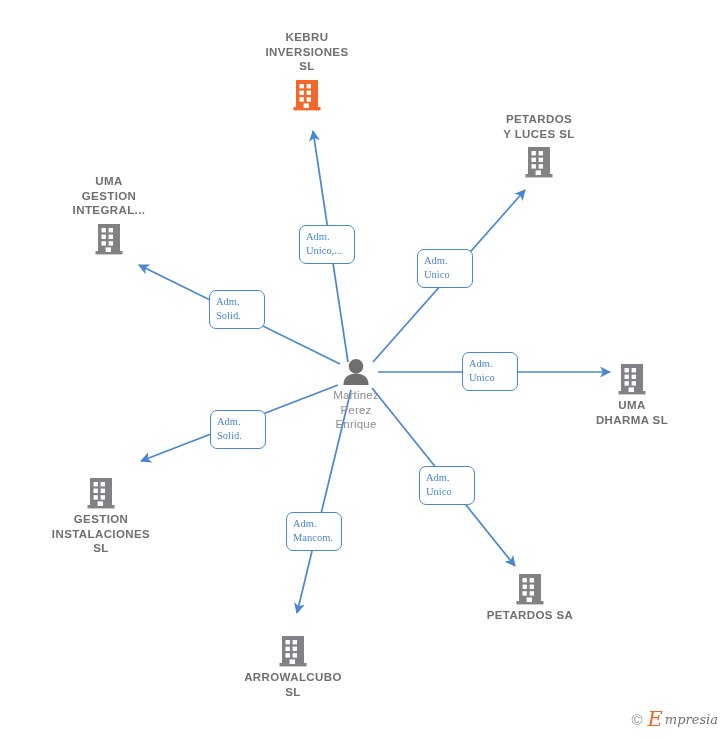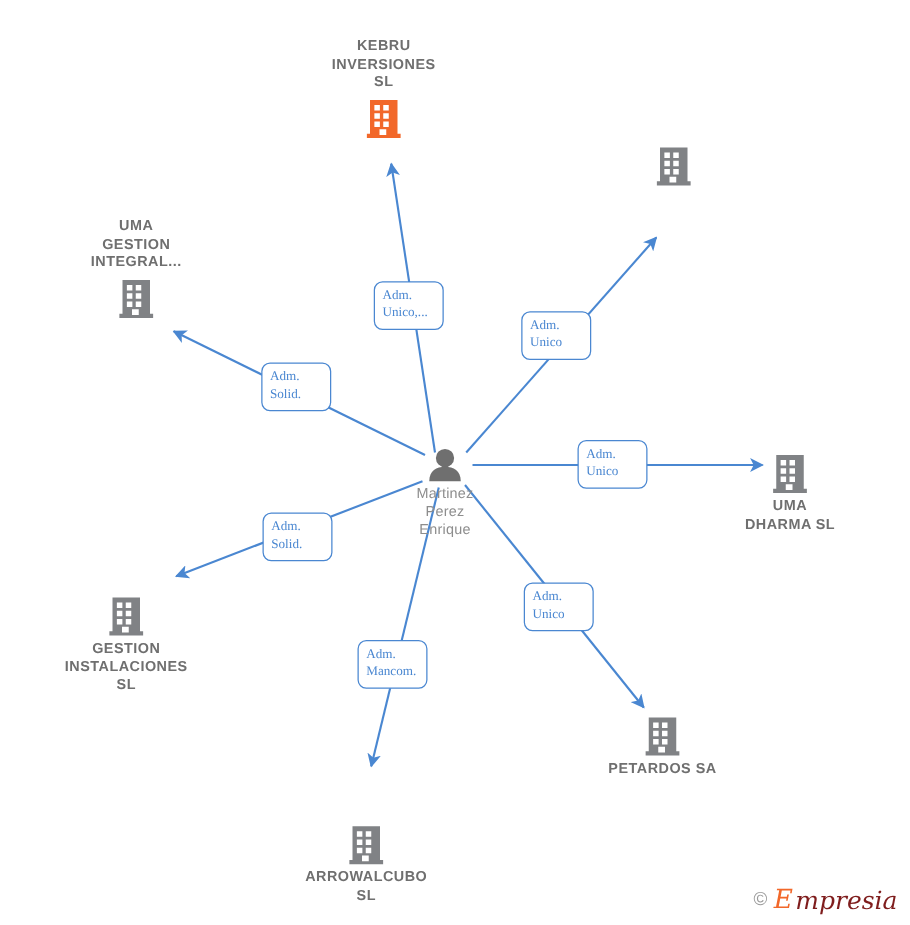--- a/index.html
+++ b/index.html
@@ -89,22 +89,22 @@
   #watermark .mark-e {
     font-family: "DejaVu Serif", serif;
     font-style: italic;
     font-size: 21px;
     color: #f2682a;
     line-height: 1;
   }
   #watermark .mark-rest {
     font-family: "DejaVu Serif", serif;
     font-style: italic;
-    font-size: 20px;
-    color: #7f1d1d;
+    font-size: 13px;
+    color: #737373;
     line-height: 1;
     margin-left: -3px;
   }
 </style>
 </head>
 <body>
 
 <div id="graph-canvas">
 
   <svg id="edge-layer" viewBox="0 0 728 740" xmlns="http://www.w3.org/2000/svg">
@@ -154,20 +154,22 @@
       <rect x="14.6" y="6" width="4.4" height="4.4" fill="#ffffff"></rect>
       <rect x="7.5" y="12.6" width="4.4" height="4.4" fill="#ffffff"></rect>
       <rect x="14.6" y="12.6" width="4.4" height="4.4" fill="#ffffff"></rect>
       <rect x="7.5" y="19.2" width="4.4" height="4.4" fill="#ffffff"></rect>
       <rect x="14.6" y="19.2" width="4.4" height="4.4" fill="#ffffff"></rect>
       <rect x="11.6" y="25.4" width="5.4" height="4.6" fill="#ffffff"></rect>
     </svg>
   </div>
 
   <div class="node label-top" style="left:539px; top:112px;">
+    <div class="node-label strong">PETARDOS
+Y LUCES  SL</div>
     <svg class="node-icon" width="30" height="34" viewBox="0 0 30 34" xmlns="http://www.w3.org/2000/svg">
       <rect x="4" y="2" width="22" height="28" fill="#808285"></rect>
       <rect x="1.5" y="29" width="27" height="3.4" fill="#808285"></rect>
       <rect x="7.5" y="6" width="4.4" height="4.4" fill="#ffffff"></rect>
       <rect x="14.6" y="6" width="4.4" height="4.4" fill="#ffffff"></rect>
       <rect x="7.5" y="12.6" width="4.4" height="4.4" fill="#ffffff"></rect>
       <rect x="14.6" y="12.6" width="4.4" height="4.4" fill="#ffffff"></rect>
       <rect x="7.5" y="19.2" width="4.4" height="4.4" fill="#ffffff"></rect>
       <rect x="14.6" y="19.2" width="4.4" height="4.4" fill="#ffffff"></rect>
       <rect x="11.6" y="25.4" width="5.4" height="4.6" fill="#ffffff"></rect>
@@ -232,21 +234,21 @@
       <rect x="14.6" y="6" width="4.4" height="4.4" fill="#ffffff"></rect>
       <rect x="7.5" y="12.6" width="4.4" height="4.4" fill="#ffffff"></rect>
       <rect x="14.6" y="12.6" width="4.4" height="4.4" fill="#ffffff"></rect>
       <rect x="7.5" y="19.2" width="4.4" height="4.4" fill="#ffffff"></rect>
       <rect x="14.6" y="19.2" width="4.4" height="4.4" fill="#ffffff"></rect>
       <rect x="11.6" y="25.4" width="5.4" height="4.6" fill="#ffffff"></rect>
     </svg>
     <div class="node-label strong">PETARDOS SA</div>
   </div>
 
-  <div class="node label-bottom" style="left:293px; top:659px;">
+  <div class="node label-bottom" style="left:293px; top:634px;">
     <svg class="node-icon" width="30" height="34" viewBox="0 0 30 34" xmlns="http://www.w3.org/2000/svg">
       <rect x="4" y="2" width="22" height="28" fill="#808285"></rect>
       <rect x="1.5" y="29" width="27" height="3.4" fill="#808285"></rect>
       <rect x="7.5" y="6" width="4.4" height="4.4" fill="#ffffff"></rect>
       <rect x="14.6" y="6" width="4.4" height="4.4" fill="#ffffff"></rect>
       <rect x="7.5" y="12.6" width="4.4" height="4.4" fill="#ffffff"></rect>
       <rect x="14.6" y="12.6" width="4.4" height="4.4" fill="#ffffff"></rect>
       <rect x="7.5" y="19.2" width="4.4" height="4.4" fill="#ffffff"></rect>
       <rect x="14.6" y="19.2" width="4.4" height="4.4" fill="#ffffff"></rect>
       <rect x="11.6" y="25.4" width="5.4" height="4.6" fill="#ffffff"></rect>

